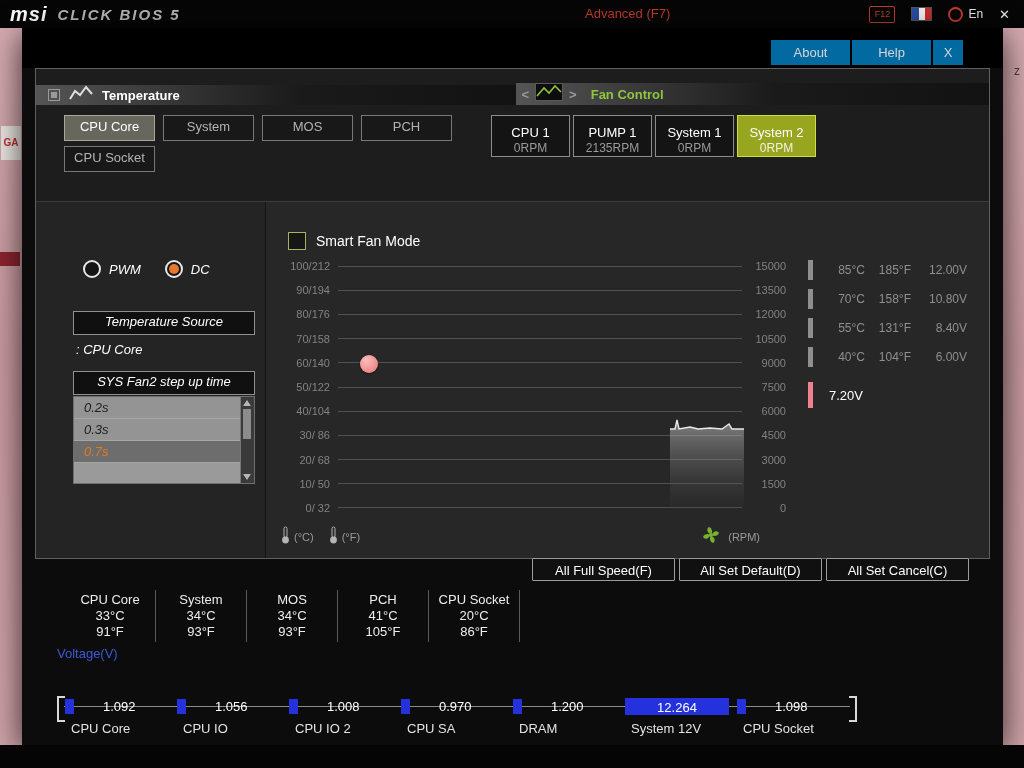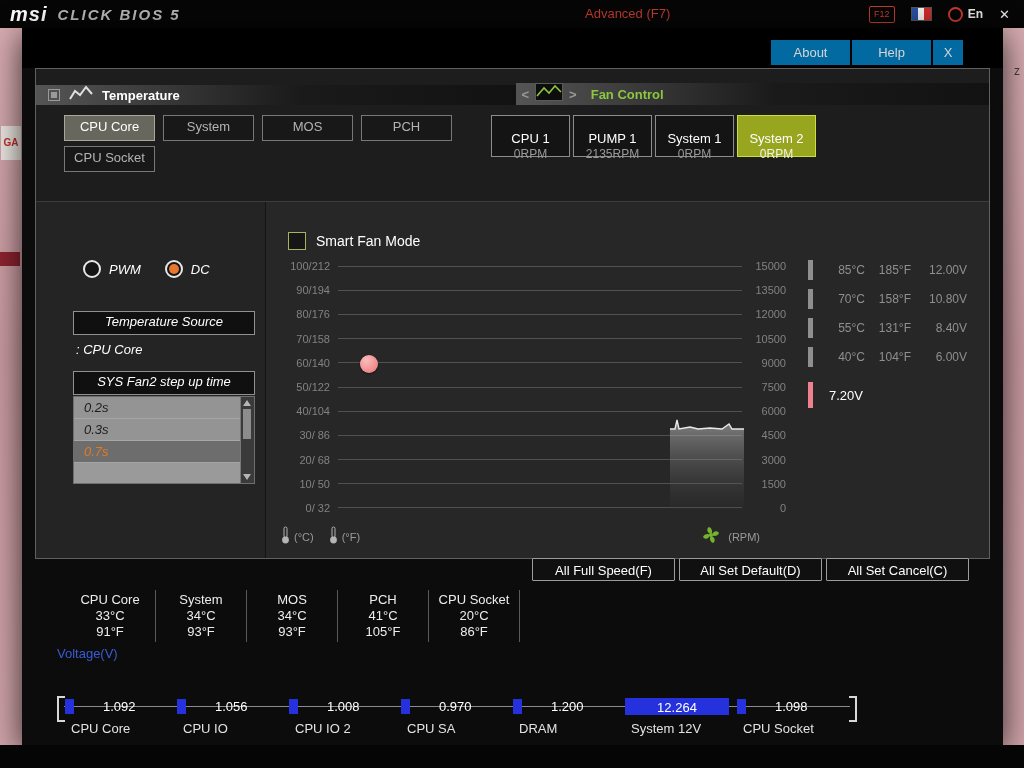--- a/index.html
+++ b/index.html
@@ -22,21 +22,21 @@
     margin-left:10px;letter-spacing:2px;opacity:.9;}
   .advanced-label{position:absolute;left:585px;top:6px;color:#c43a2e;font-size:13px;}
   .topbar-right{margin-left:auto;display:flex;align-items:center;gap:16px;padding-right:14px;}
   .f12-icon{display:inline-block;width:24px;height:15px;border:1px solid #c43a2e;color:#c43a2e;
     font-size:9px;line-height:14px;text-align:center;border-radius:2px;}
   .flag-icon{display:inline-flex;width:19px;height:12px;border:1px solid #555;}
   .flag-icon i{flex:1;}
   .flag-icon .fs1{background:#2b4ea2;}.flag-icon .fs2{background:#f2f2f2;}.flag-icon .fs3{background:#cf2b2b;}
   .lang-group{display:inline-flex;align-items:center;gap:5px;}
   .lang-dot{display:inline-block;width:11px;height:11px;border-radius:50%;border:2px solid #c43a2e;}
-  .lang-label{font-size:12px;color:#e8e8e8;font-weight:bold;}
+  .lang-label{font-size:12px;color:#e8e8e8;}
   .topbar-close{font-size:13px;color:#e8e8e8;cursor:default;}
 
   
   .bottom-bar{position:absolute;left:0;bottom:0;width:1024px;height:23px;background:#050505;}
 
   
   .modal{position:absolute;left:22px;top:28px;width:981px;height:717px;background:#0c0c0c;
     box-shadow:0 6px 30px rgba(0,0,0,.75);}
   .titlebar{position:relative;height:40px;background:#000;}
   .window-title{position:absolute;left:26px;top:9px;font-size:19px;font-weight:bold;color:#fff;}
@@ -63,21 +63,21 @@
   
   .temp-tabs{position:absolute;left:28px;top:46px;width:400px;display:flex;flex-wrap:wrap;
     column-gap:8px;row-gap:5px;}
   .temp-tab{width:89px;height:24px;background:#181818;border:1px solid #787878;color:#b3b3b3;
     font-size:13px;text-align:center;line-height:22px;cursor:default;}
   .temp-tab.active{background:#67675d;border-color:#a8a898;color:#fff;}
 
   
   .fan-buttons{position:absolute;left:455px;top:46px;display:flex;gap:3px;}
   .fan-btn{width:77px;height:40px;background:#141414;border:1px solid #8c8c8c;text-align:center;cursor:default;}
-  .fan-btn .fan-name{font-size:13px;color:#fff;margin-top:15px;}
+  .fan-btn .fan-name{font-size:13px;color:#fff;margin-top:9px;}
   .fan-btn .fan-rpm{font-size:12px;color:#9a9a9a;margin-top:1px;}
   .fan-btn.active{background:#97a51f;border-color:#cade3e;}
   .fan-btn.active .fan-rpm{color:#f2f2e2;}
 
   
   .content{position:absolute;left:0;top:132px;right:0;bottom:0;display:flex;background:#272727;
     border-top:1px solid #3c3c3c;}
   .left-col{position:relative;width:229px;border-right:1px solid #141414;background:#242424;font-style:italic;}
   .chart-col{position:relative;flex:1;}
   .right-col{position:relative;width:197px;}

